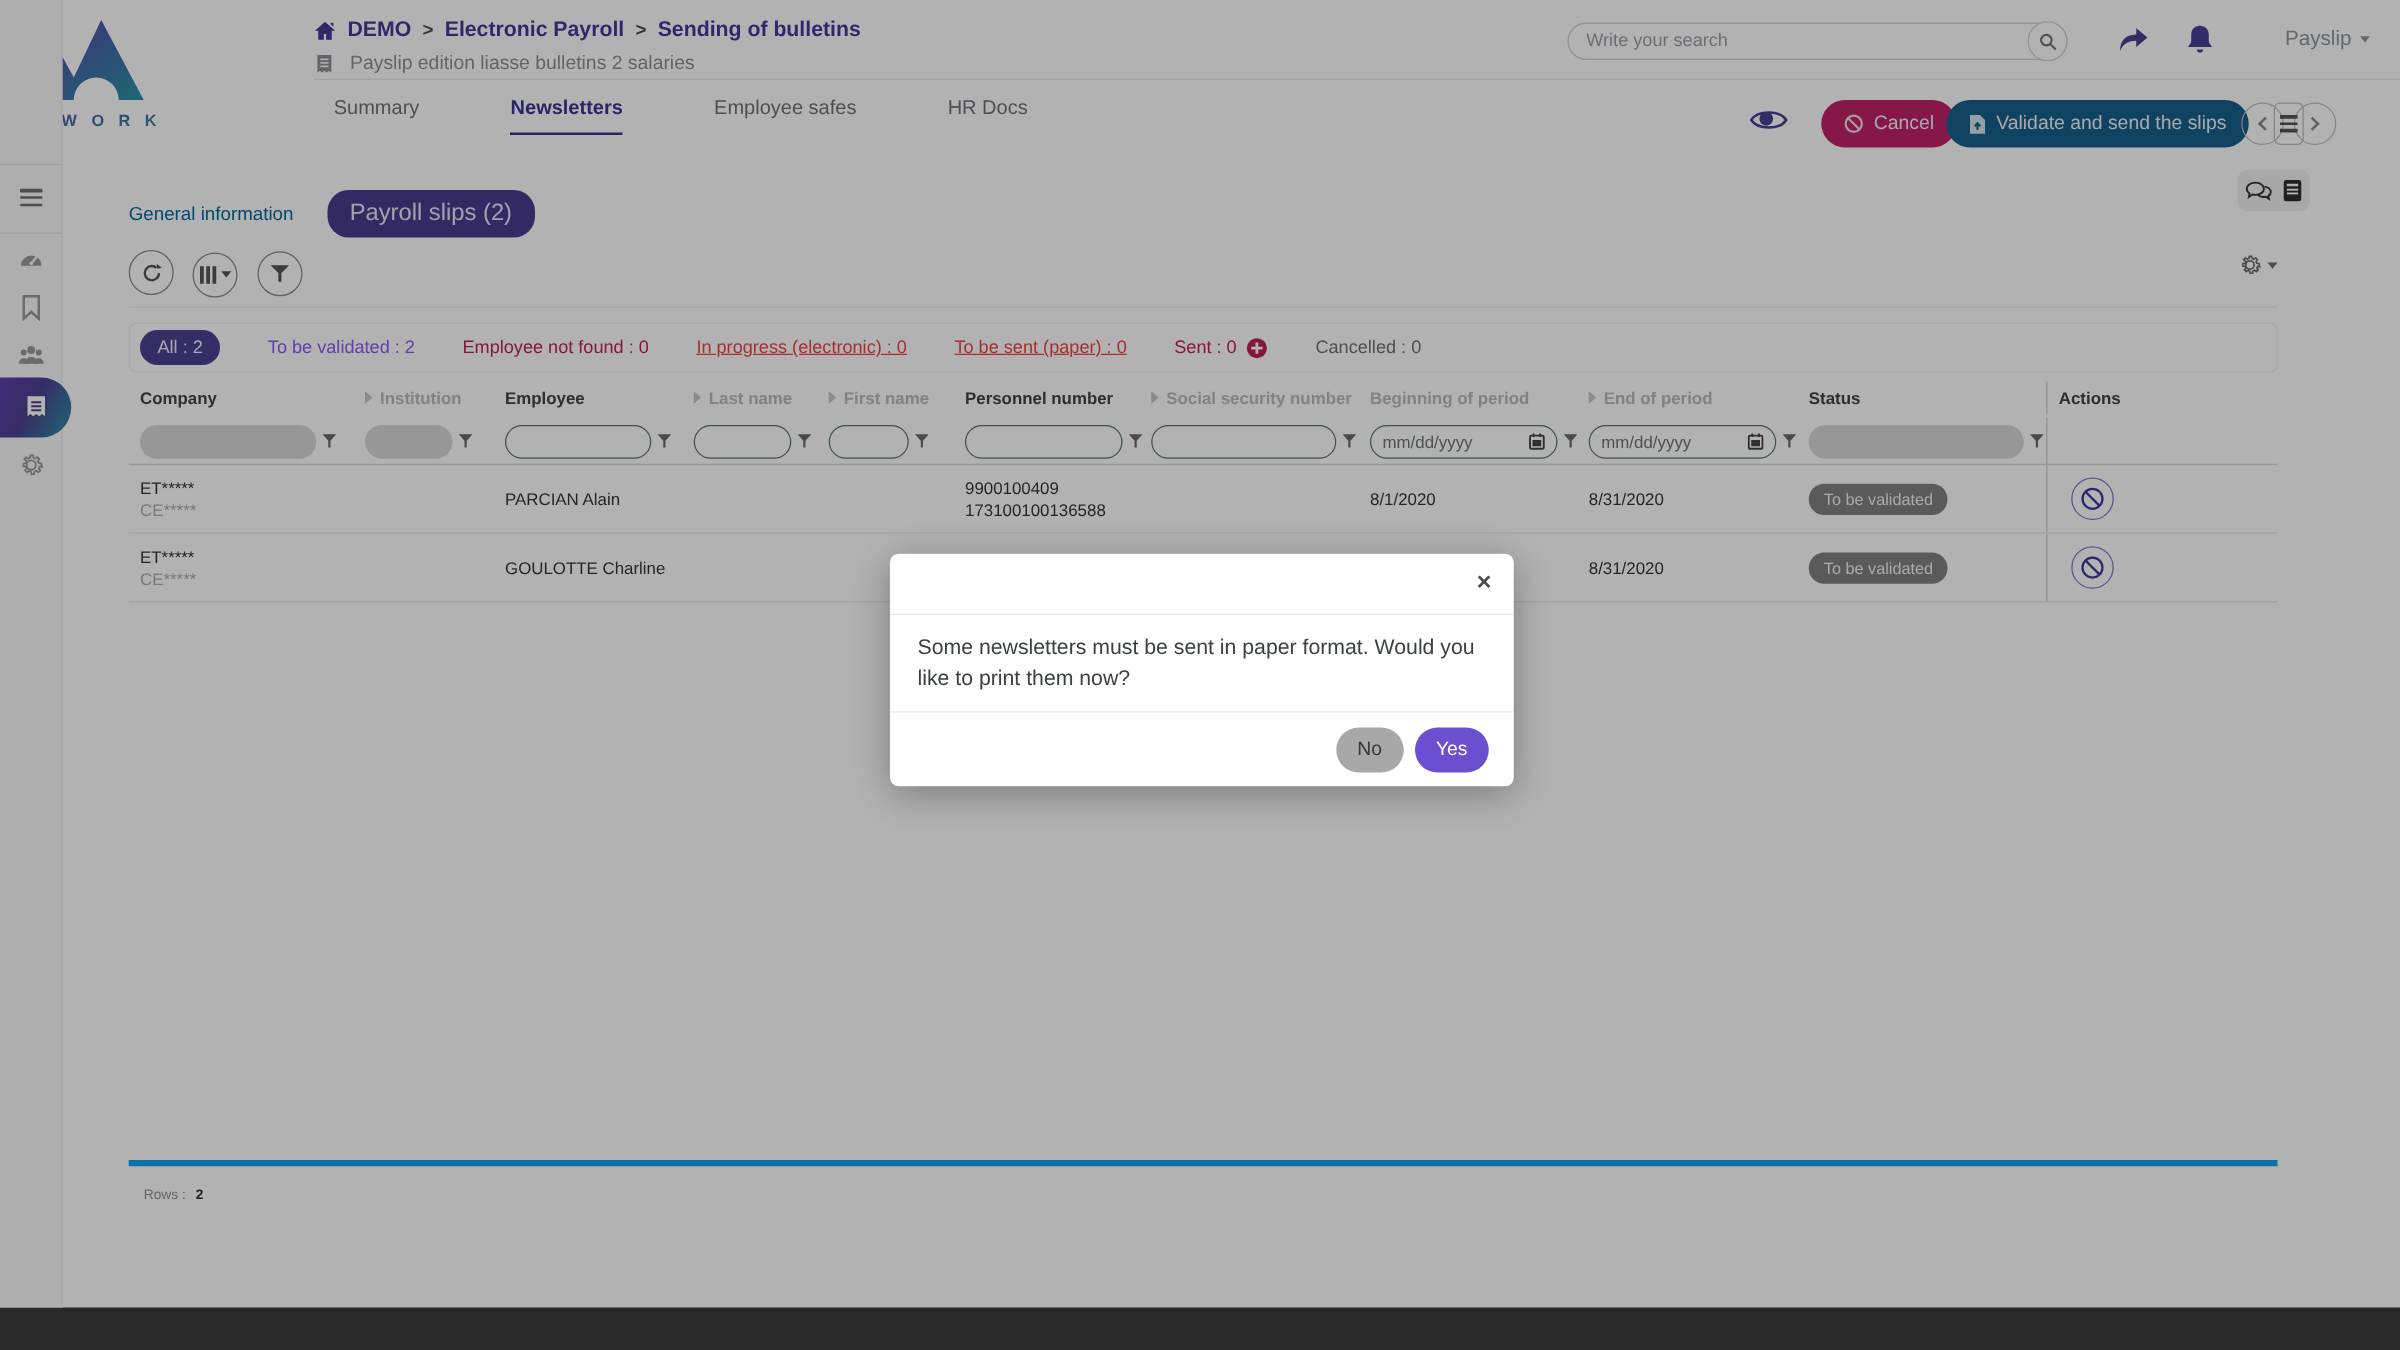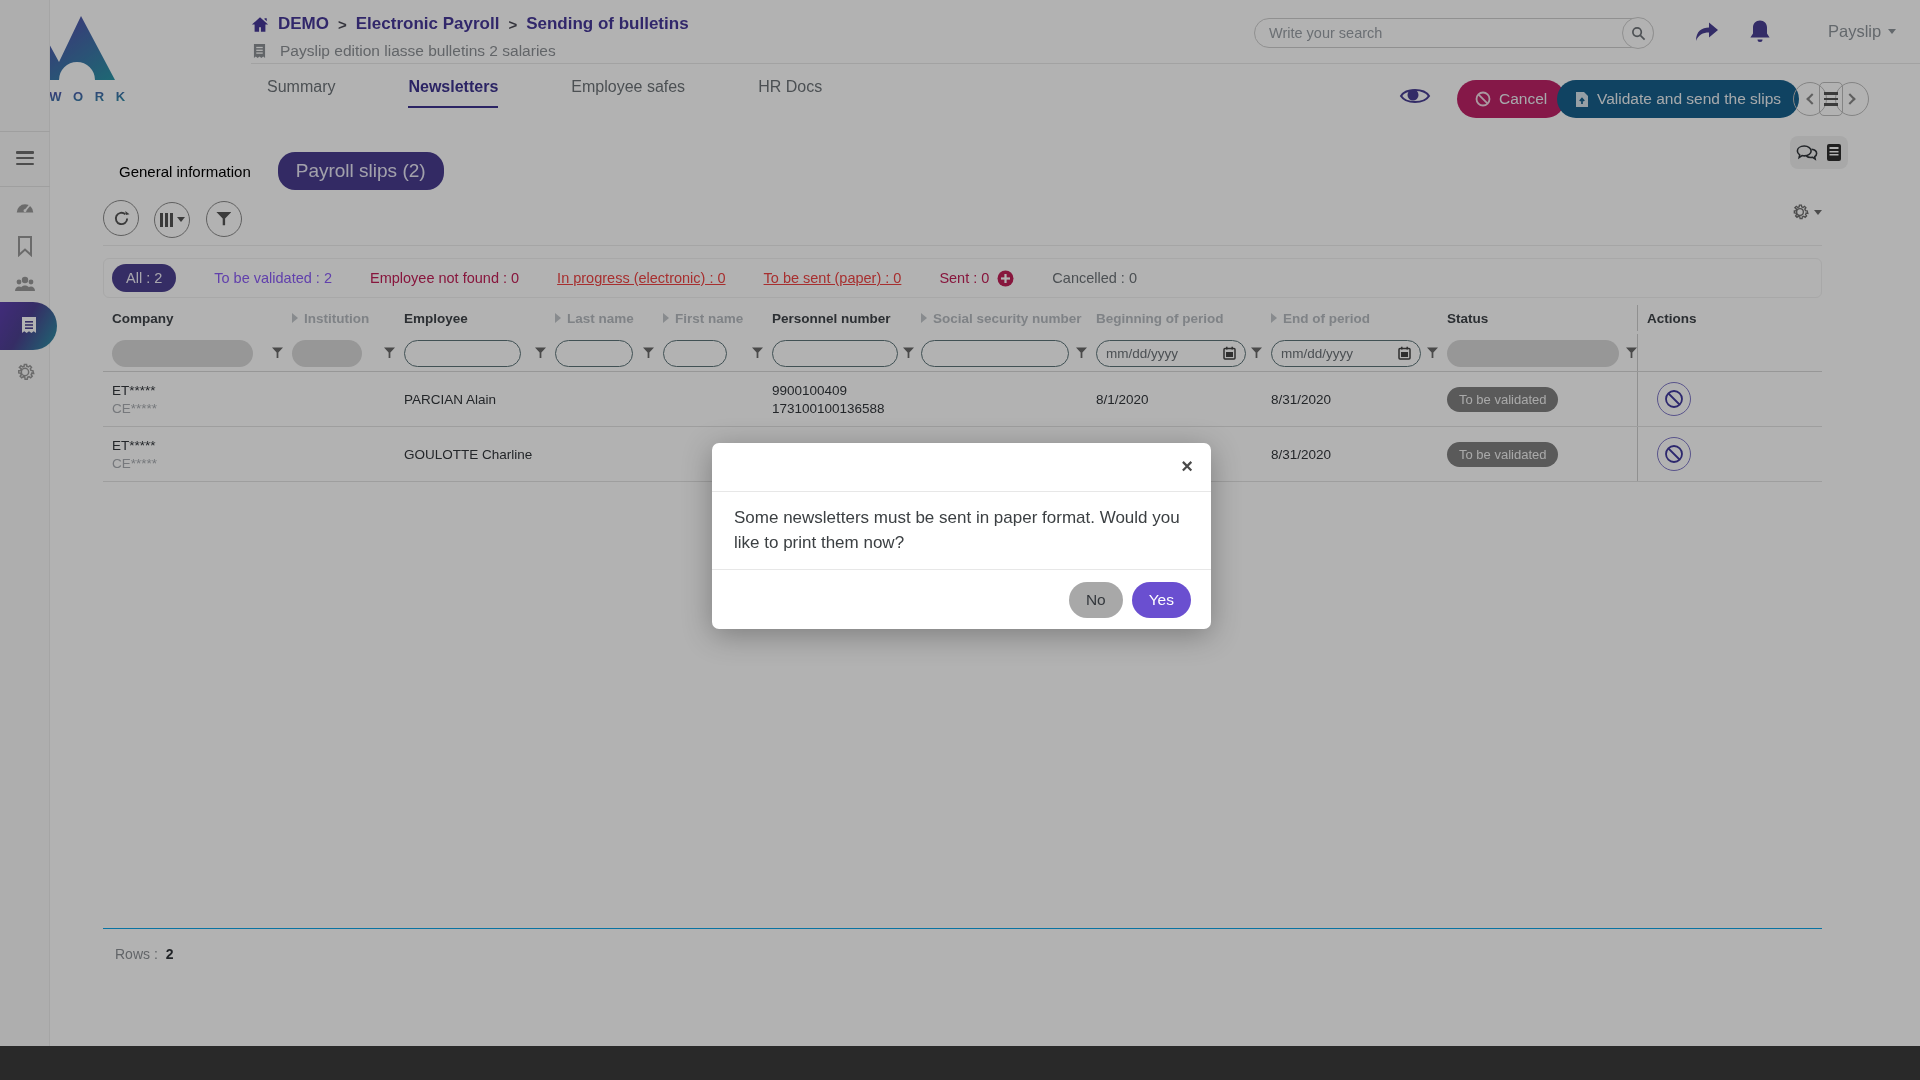--- a/index.html
+++ b/index.html
@@ -43,21 +43,21 @@
   .pager { position:absolute; left:1793px; top:82px; display:flex; align-items:center; }
   .pager-circle { width:34px; height:34px; border:1px solid #bdbdbd; border-radius:50%; background:transparent; display:flex; align-items:center; justify-content:center; cursor:pointer; }
   .pager-mid { width:24px; height:34px; border:1px solid #bdbdbd; border-radius:5px; background:transparent; margin:0 -8px; display:flex; flex-direction:column; justify-content:center; gap:3px; align-items:center; cursor:pointer; z-index:2; }
   .pager-mid i { width:14px; height:2.5px; background:#555; }
   .chev { width:8px; height:8px; border-right:2px solid #888; border-bottom:2px solid #888; }
   .chev.left { transform:rotate(135deg); margin-left:4px; }
   .chev.right { transform:rotate(-45deg); margin-right:4px; }
 
   
   .subtabs { position:absolute; left:103px; top:152px; display:flex; align-items:center; gap:27px; }
-  .subtab-link { font-size:15px; color:#000000; cursor:pointer;margin-left:16px; }
+  .subtab-link { font-size:15px; color:#0369a1; cursor:pointer; }
   .subtab-pill { background:#493d90; color:#e9e7f5; font-size:19px; padding:8px 18px; border-radius:17px; cursor:pointer; }
   .corner-icons { position:absolute; left:1790px; top:136px; width:58px; height:33px; background:#f1f1f1; border-radius:8px; display:flex; align-items:center; justify-content:center; gap:8px; }
 
   .toolbar { position:absolute; left:103px; top:200px; right:98px; height:46px; border-bottom:1px solid #ededed; }
   .circle-btn { width:36px; height:36px; border:1.5px solid #8a8a8a; border-radius:50%; background:transparent; display:inline-flex; align-items:center; justify-content:center; cursor:pointer; margin-right:11px; }
   .cols-bars { display:flex; gap:2.5px; align-items:center; }
   .cols-bars i { width:2.5px; height:14px; background:#555; }
   .gear-btn { position:absolute; right:0; top:2px; display:flex; align-items:center; gap:4px; cursor:pointer; font-size:20px; color:#6f6f6f; }
 
   .status-row { position:absolute; left:103px; top:258px; right:98px; height:40px; border:1px solid #f1f1f1; border-radius:6px; display:flex; align-items:center; gap:38px; padding:0 8px; font-size:14.5px; }
@@ -70,36 +70,36 @@
 
   
   .grid { position:absolute; left:103px; right:98px; display:grid; grid-template-columns:180px 112px 151px 108px 109px 149px 175px 175px 176px 199px 1fr; }
   .thead { top:305px; height:26px; }
   .th { font-size:13.5px; font-weight:bold; color:#3f4449; padding-left:9px; display:flex; align-items:center; gap:6px; }
   .th.muted { color:#b6bbc0; font-weight:bold; }
   .tri { width:0; height:0; border-top:5px solid transparent; border-bottom:5px solid transparent; border-left:6px solid #c3c8cc; }
   .actions-col { border-left:1px solid #cfcfcf; }
 
   .tfilter { top:334px; height:38px; align-items:center; }
-  .fcell { display:flex; align-items:center; gap:5px; padding-left:9px;justify-content:space-between; }
+  .fcell { display:flex; align-items:center; gap:5px; padding-left:9px; }
   .finput { height:27px; border-radius:14px; border:1px solid #5d7479; background:#fff; flex:0 0 auto; }
   .finput.gray { background:#d9d9d9; border:none; }
   .funnel { width:11px; height:12px; background:#6a6a6a; clip-path:polygon(0% 4%,100% 4%,58% 46%,58% 92%,42% 92%,42% 46%); flex:0 0 auto; cursor:pointer; }
   .date-input { height:27px; border-radius:14px; border:1px solid #5d7479; background:#fff; display:flex; align-items:center; justify-content:space-between; padding:0 9px; font-size:13.5px; color:#6d7378; cursor:text; }
 
   .trow { height:55px; border-bottom:1px solid #e3e3e3; background:#fff; }
   .trow1 { top:372px; }
   .trow2 { top:427px; }
   .trow-sep { position:absolute; left:103px; right:98px; top:371px; height:1px; background:#d8d8d8; }
   .td { font-size:13.5px; color:#33373c; padding-left:9px; display:flex; flex-direction:column; justify-content:center; }
   .td .sub { color:#a9adb2; margin-top:3px; }
   .status-pill { background:#818181; color:#f2f2f2; font-size:13px; padding:5px 12px; border-radius:13px; align-self:flex-start; }
   .action-btn { width:34px; height:34px; border:1.5px solid #8078c8; border-radius:50%; display:flex; align-items:center; justify-content:center; cursor:pointer; align-self:flex-start; margin-left:10px; }
 
-  .tfoot { position:absolute; left:103px; right:98px; top:928px; border-top:1px solid #0ea5e9; padding:17px 0 0 12px; font-size:14px; color:#8d9196; }
+  .tfoot { position:absolute; left:103px; right:98px; top:928px; border-top:5px solid #0ea5e9; padding:17px 0 0 12px; font-size:11px; color:#8d9196; }
   .tfoot b { color:#2f3338; margin-left:8px; }
 
   
   .backdrop { position:absolute; inset:0; background:rgba(0,0,0,0.30); z-index:50; }
   .modal { position:absolute; left:712px; top:443px; width:499px; height:186px; background:#ffffff; border-radius:7px; box-shadow:0 6px 30px rgba(0,0,0,0.3); z-index:60; display:flex; flex-direction:column; }
   .modal-head { height:50px; border-bottom:1px solid #e7e7e7; position:relative; }
   .modal-close { position:absolute; right:18px; top:13px; font-size:20px; font-weight:bold; color:#4a4a4a; cursor:pointer; line-height:1; }
   .modal-body { flex:1; padding:14px 22px; font-size:17px; color:#3c4043; line-height:1.45; }
   .modal-foot { height:61px; border-top:1px solid #e7e7e7; display:flex; align-items:center; justify-content:flex-end; gap:9px; padding-right:20px; }
   .mbtn { height:36px; border:none; border-radius:18px; font-size:15.5px; padding:0 17px; cursor:pointer; font-family:Liberation Sans, sans-serif; }

